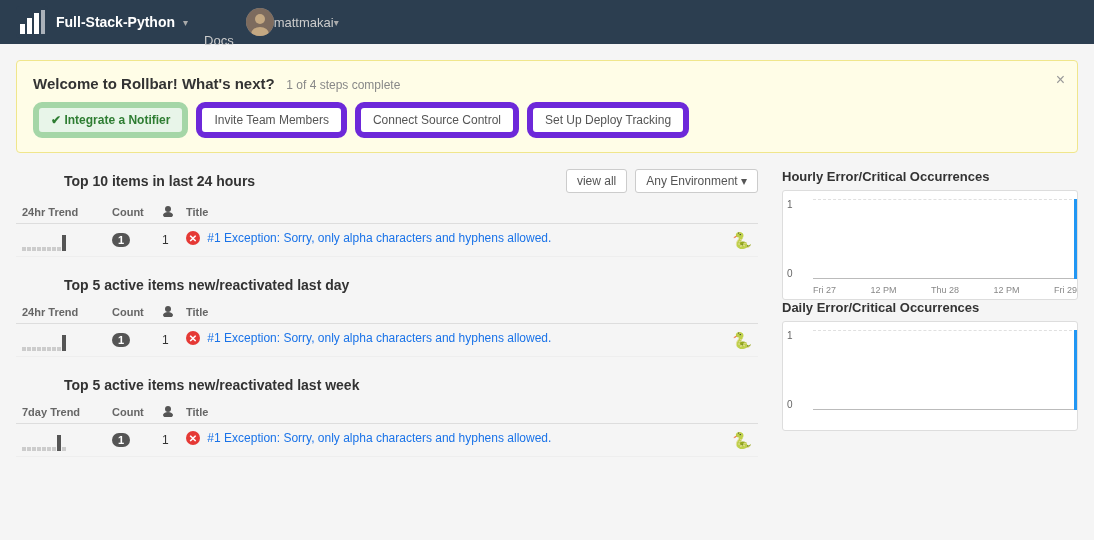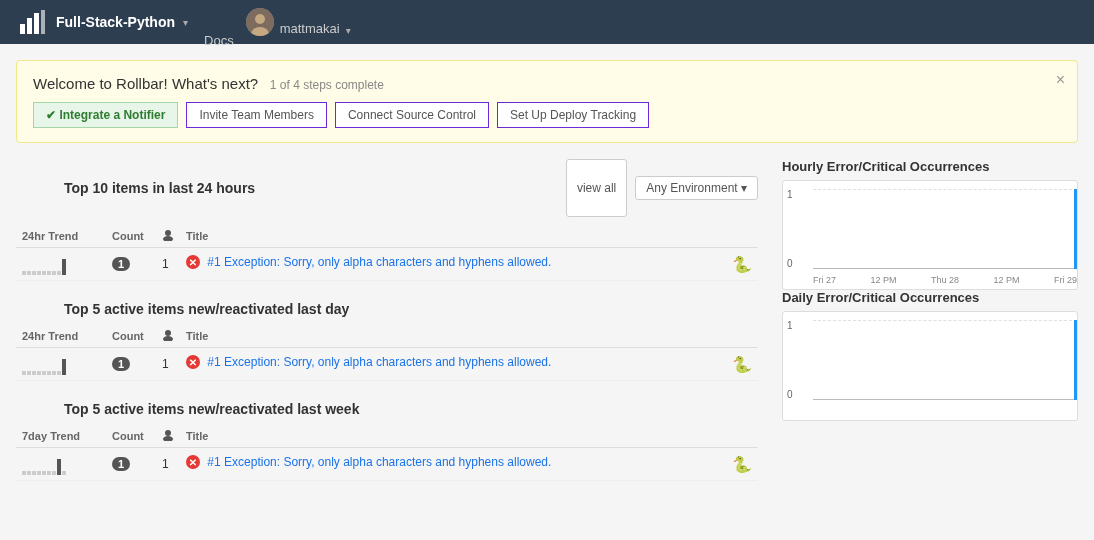--- a/index.html
+++ b/index.html
@@ -27,70 +27,70 @@
     .navbar-nav {
       display: flex; align-items: center; gap: 4px; flex: 1;
     }
     .nav-item {
       color: #ccc; padding: 6px 12px; font-size: 13px; cursor: pointer; border-radius: 3px;
     }
     .navbar-right {
       display: flex; align-items: center; gap: 12px;
     }
     .nav-docs { color: #ccc; font-size: 13px; cursor: pointer; margin-top: 36px; }
-    .avatar-container { display: flex; align-items: flex-end; gap: 6px; cursor: pointer; }
+    .avatar-container { display: flex; align-items: center; cursor: pointer; }
     .avatar { width: 28px; height: 28px; border-radius: 50%; background: #888; overflow: hidden; display: flex; align-items: center; justify-content: center; }
     .avatar svg { width: 28px; height: 28px; }
     .username { color: #ccc; font-size: 13px; }
     .user-chevron { color: #aaa; font-size: 10px; }
 
     
     .welcome-banner {
       background: #fffde7;
       border: 1px solid #f0e68c;
       border-radius: 4px;
       margin: 16px;
       padding: 14px 16px;
       position: relative;
     }
     .welcome-banner .banner-title {
-      font-size: 15px; font-weight: 400; color: #333; display: inline;
+      font-size: 15px; font-weight: 700; color: #333; display: inline;
     }
     .welcome-banner .banner-steps {
       font-size: 12px; color: #888; margin-left: 8px;
     }
     .banner-close {
       position: absolute; top: 10px; right: 12px; cursor: pointer; color: #999; font-size: 16px;
     }
     .banner-actions {
       display: flex; align-items: center; gap: 8px; margin-top: 10px; flex-wrap: wrap;
     }
     .step-btn {
-      padding: 5px 12px; border-radius: 0; font-size: 12px; cursor: pointer; border: 1px solid #6d28d9; background: #fff; color: #555;
+      padding: 5px 12px; border-radius: 9px; font-size: 12px; cursor: pointer; border: 6px solid #6d28d9; background: #fff; color: #555;
     }
     .step-btn.completed {
       background: #e8f5e9; border-color: #a5d6a7; color: #2e7d32; font-weight: 600;
     }
 
     
     .main-content {
       display: flex; gap: 0; padding: 0 16px;
     }
     .left-panel { flex: 1; min-width: 0; }
     .right-panel { width: 320px; min-width: 300px; padding-left: 24px; }
 
     
     .section { margin-bottom: 20px; }
     .section-header {
       display: flex; align-items: center; justify-content: space-between; margin-bottom: 8px; margin-left: 48px;
     }
     .section-title { font-size: 14px; font-weight: 600; color: #333; }
     .section-controls { display: flex; align-items: center; gap: 8px; }
     .view-all-btn {
-      padding: 21px 10px; border: 1px solid #ccc; border-radius: 3px; background: #fff; font-size: 12px; cursor: pointer; color: #555;
+      padding: 4px 10px; border: 1px solid #ccc; border-radius: 3px; background: #fff; font-size: 12px; cursor: pointer; color: #555;
     }
     .env-dropdown {
       padding: 4px 10px; border: 1px solid #ccc; border-radius: 3px; background: #fff; font-size: 12px; cursor: pointer; color: #555; display: flex; align-items: center; gap: 4px;
     }
 
     
     .data-table { width: 100%; border-collapse: collapse; }
     .data-table th {
       text-align: left; padding: 4px 6px; font-size: 11px; color: #666; font-weight: 600; border-bottom: 1px solid #ddd;
     }

